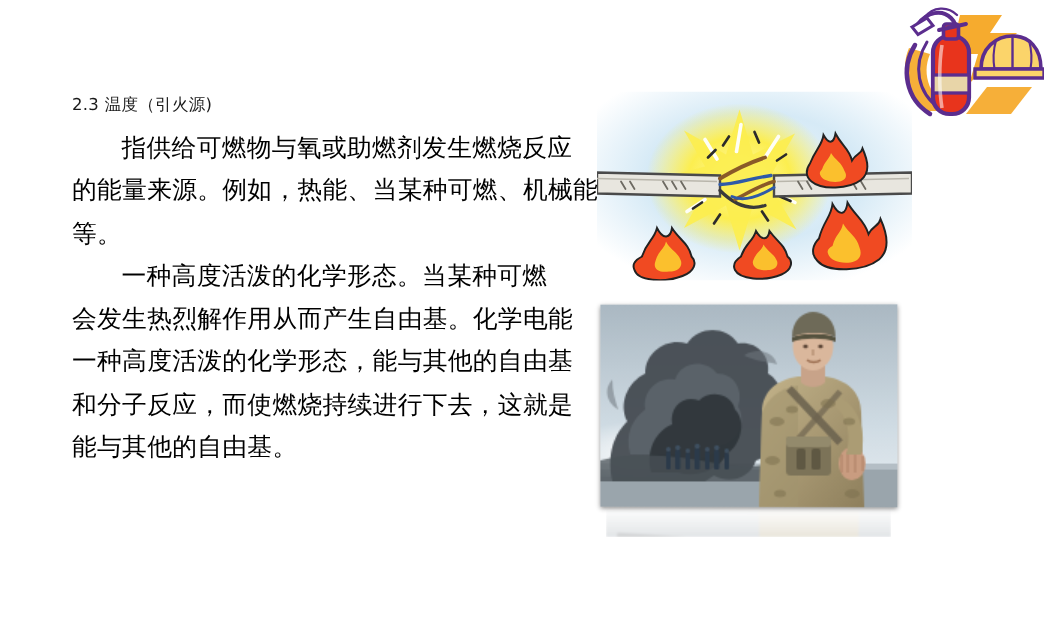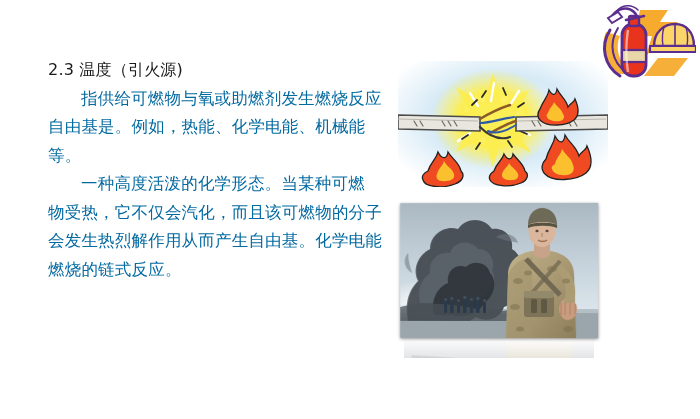--- a/index.html
+++ b/index.html
@@ -17,29 +17,29 @@
   }
 
   
   .text-col {
     position: absolute;
     left: 48px;
     top: 56px;
     width: 336px;
   }
   .heading {
-    font-size: 16px;
+    font-size: 11px;
     color: #1a1a1a;
     line-height: 28.5px;
     letter-spacing: 0.2px;
     white-space: nowrap;
   }
   .para {
     font-size: 16.5px;
-    color: #0369a1;
+    color: #000000;
     line-height: 28.5px;
     letter-spacing: 0.2px;
   }
   .para .ln {
     display: block;
     white-space: nowrap;
   }
   .para .ln.indent {
     text-indent: 33px;
   }
@@ -109,30 +109,31 @@
 <body>
 
 <div id="slide">
 
   <div class="text-col">
 
     <div class="heading">2.3 温度（引火源)</div>
 
     <div class="para">
       <span class="ln indent">指供给可燃物与氧或助燃剂发生燃烧反应</span>
-      <span class="ln">自由基是。例如，热能、化学电能、机械能</span>
+      <span class="ln">的能量来源。例如，热能、当某种可燃、机械能</span>
       <span class="ln">等。</span>
     </div>
 
 
     <div class="para">
       <span class="ln indent">一种高度活泼的化学形态。当某种可燃</span>
-      <span class="ln">物受热，它不仅会汽化，而且该可燃物的分子</span>
       <span class="ln">会发生热烈解作用从而产生自由基。化学电能</span>
-      <span class="ln">燃烧的链式反应。</span>
+      <span class="ln">一种高度活泼的化学形态，能与其他的自由基</span>
+      <span class="ln">和分子反应，而使燃烧持续进行下去，这就是</span>
+      <span class="ln">能与其他的自由基。</span>
     </div>
   </div>
 
   <div class="wire-art">
     <svg viewBox="0 0 210 126" xmlns="http://www.w3.org/2000/svg">
       <defs>
         <radialGradient id="skyg" cx="50%" cy="45%" r="62%">
           <stop offset="0%" stop-color="#eef7fc"></stop>
           <stop offset="55%" stop-color="#d6eaf6"></stop>
           <stop offset="100%" stop-color="#ffffff"></stop>

